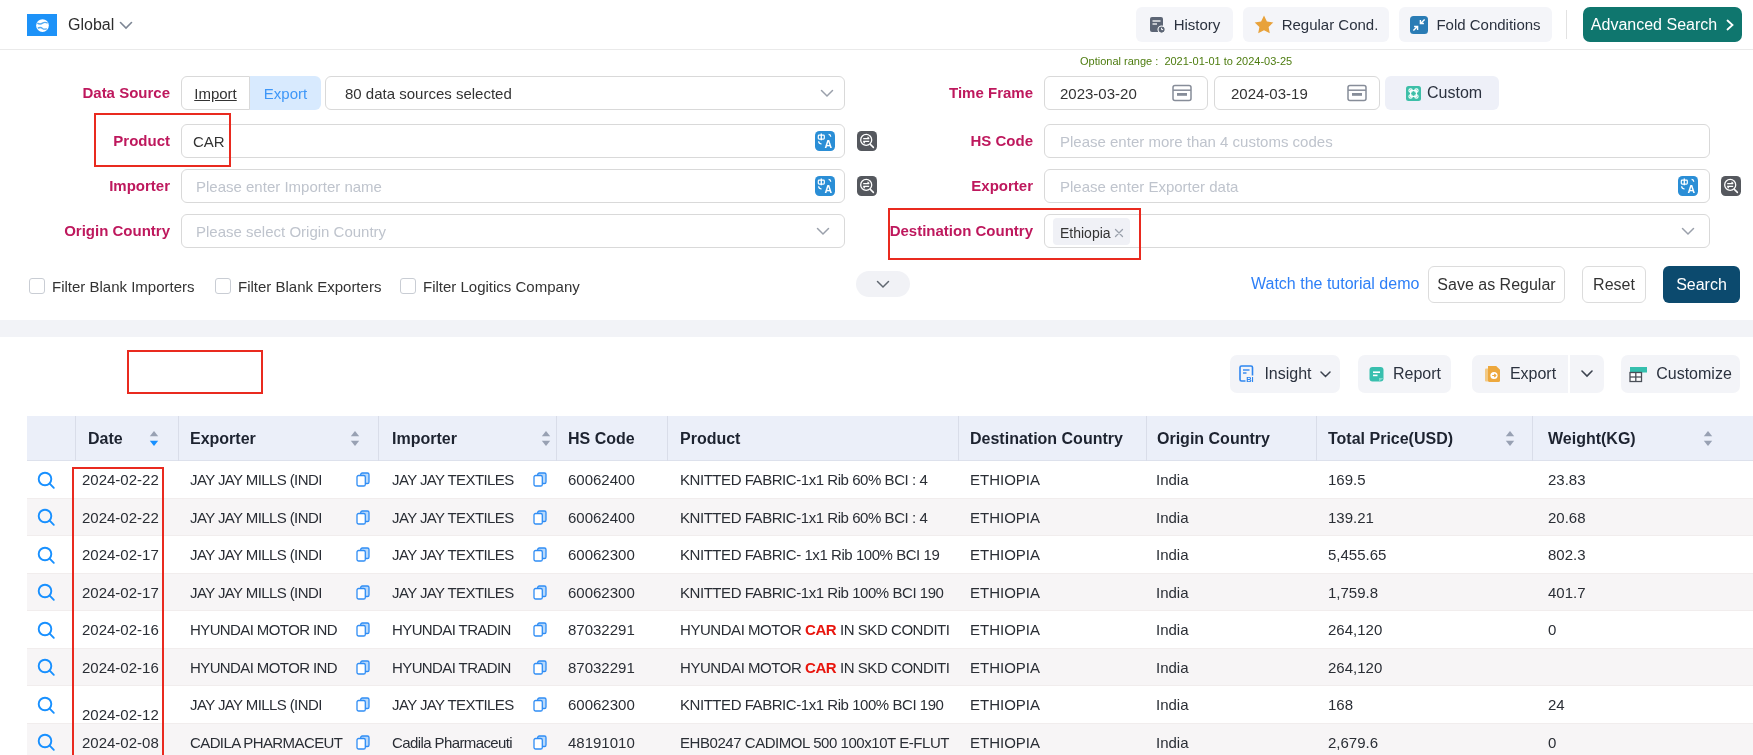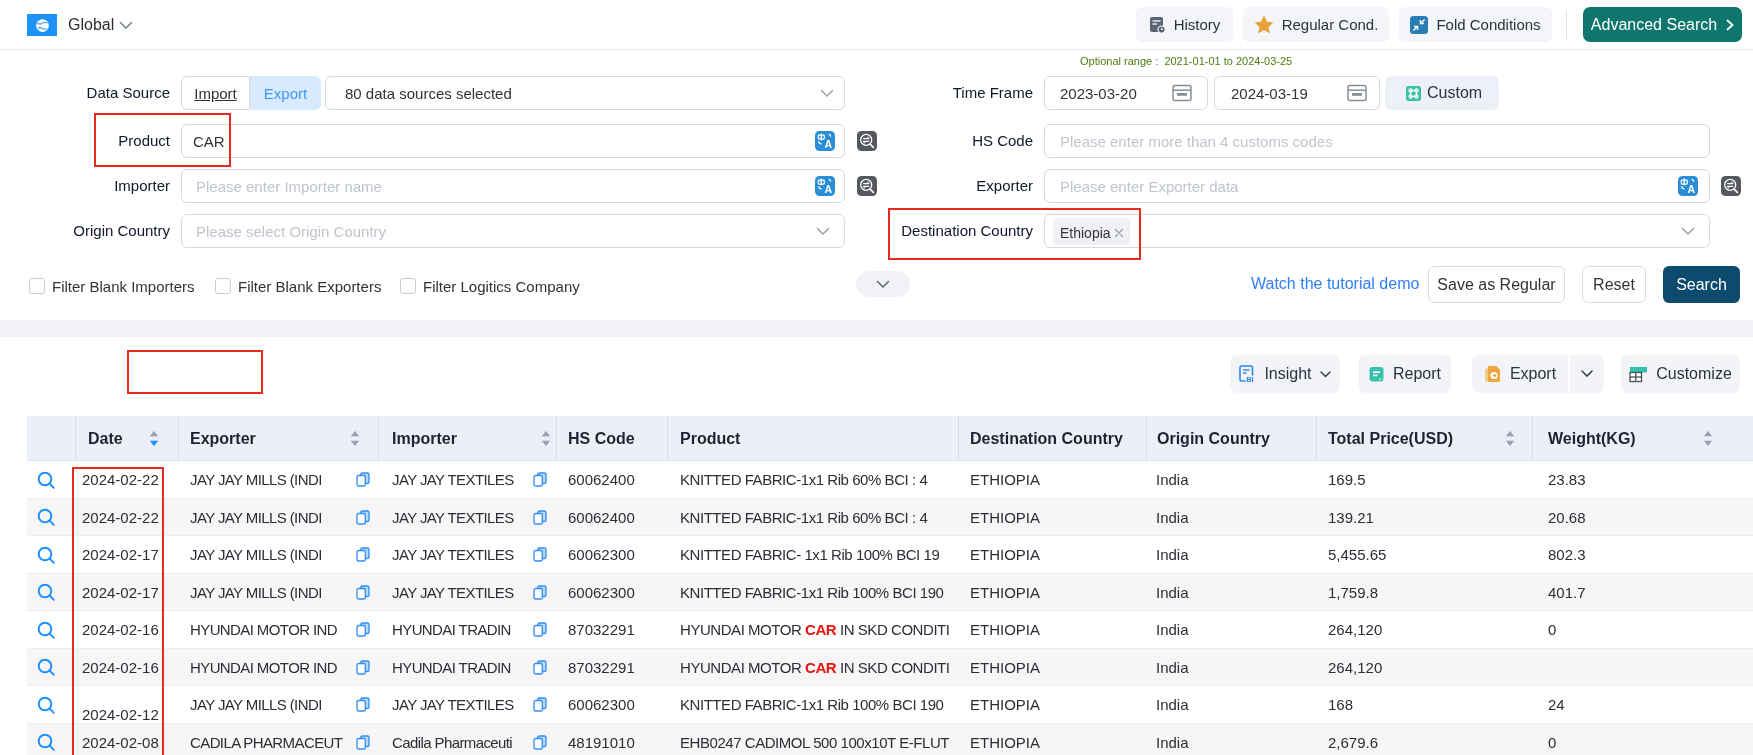--- a/index.html
+++ b/index.html
@@ -1,20 +1,20 @@
 <!DOCTYPE html>
 <html><head>
 <meta charset="utf-8">
 <style>
   * { margin:0; padding:0; box-sizing:border-box; }
   html,body { width:1753px; height:755px; background:#fff; font-family:"Liberation Sans", sans-serif; }
   #page { position:relative; width:1753px; height:755px; overflow:hidden; background:#fff; }
   .abs { position:absolute; }
   .lbl { position:absolute; font-size:15px; color:#333; }
-  .rlbl { position:absolute; font-size:15px; color:#0f172a; text-align:right; }
+  .rlbl { position:absolute; font-size:15px; color:#be185d; text-align:right;font-weight:bold; }
   .inp { position:absolute; border:1px solid #d9d9d9; border-radius:6px; background:#fff; }
   .ph { position:absolute; font-size:15px; color:#bfc4cd; }
   .val { position:absolute; font-size:15px; color:#333; }
   .gbtn { position:absolute; background:#f3f4f8; border-radius:6px; display:flex; align-items:center; justify-content:center; gap:8px; font-size:16px; color:#2b323f; }
   .redbox { position:absolute; border:2px solid #e92a1f; }
   .hlab { position:absolute; font-size:16px; font-weight:bold; color:#1d2330; }
   .cell { position:absolute; font-size:15px; color:#2a2e35; white-space:nowrap; }
 </style>
 </head>
 <body>

